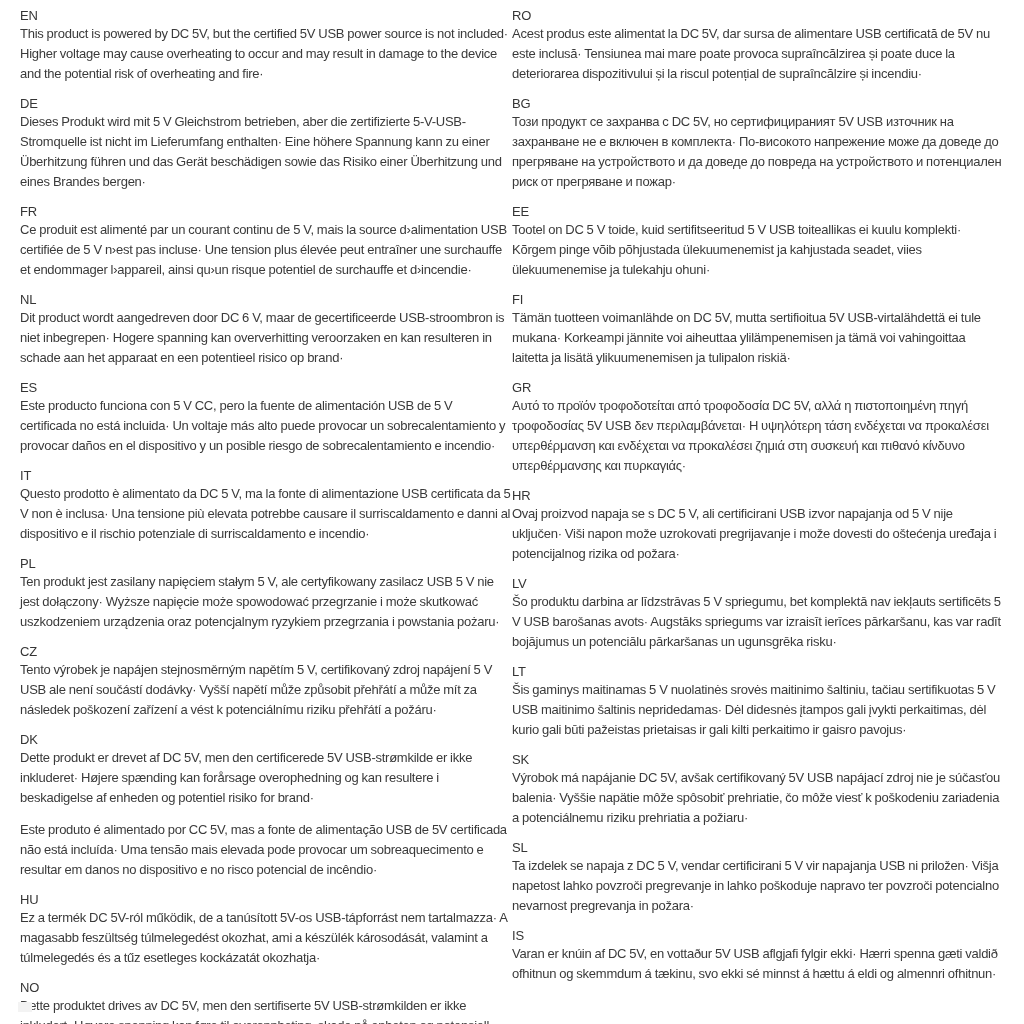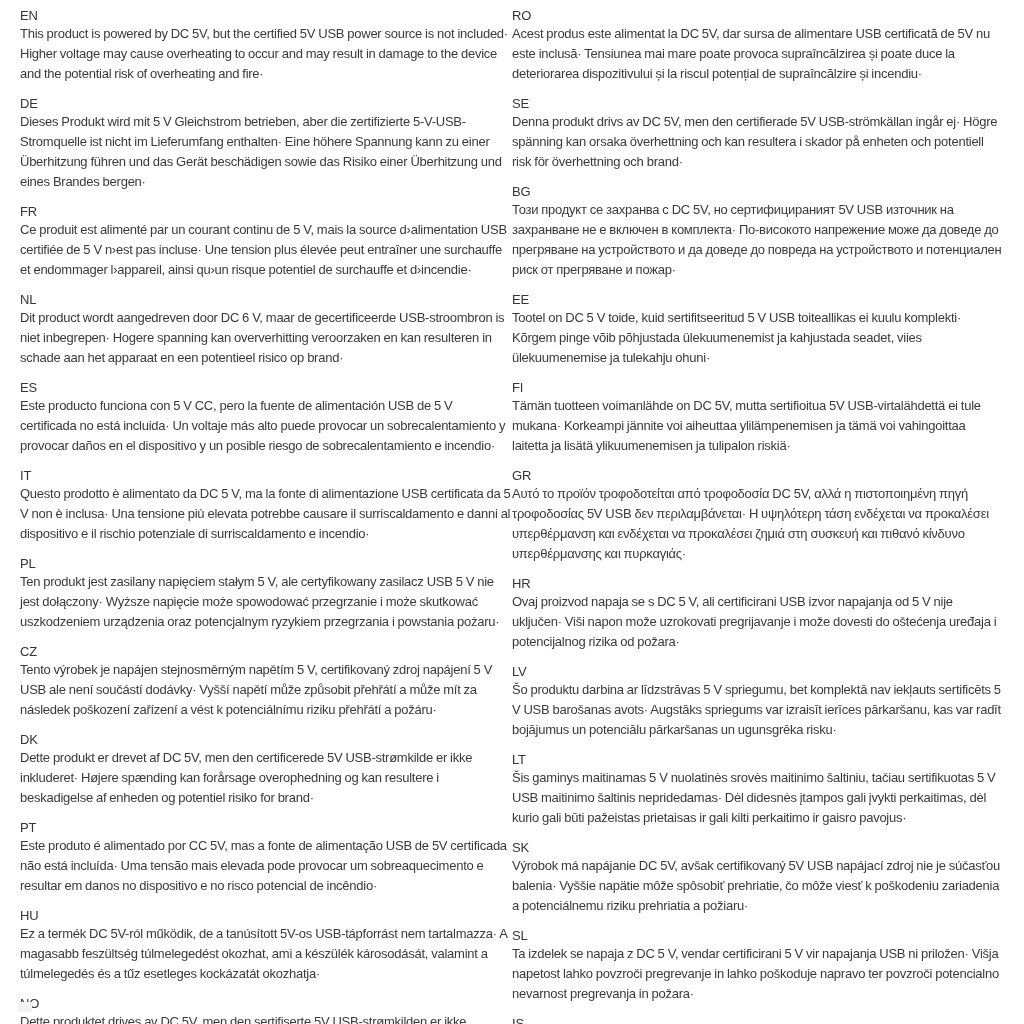--- a/index.html
+++ b/index.html
@@ -87,40 +87,35 @@
       </div>
       <div class="section">
         <div class="code">CZ</div>
         <div class="body-text">Tento výrobek je napájen stejnosměrným napětím 5 V, certifikovaný zdroj napájení 5 V USB ale není součástí dodávky· Vyšší napětí může způsobit přehřátí a může mít za následek poškození zařízení a vést k potenciálnímu riziku přehřátí a požáru·</div>
       </div>
       <div class="section">
         <div class="code">DK</div>
         <div class="body-text">Dette produkt er drevet af DC 5V, men den certificerede 5V USB-strømkilde er ikke inkluderet· Højere spænding kan forårsage overophedning og kan resultere i beskadigelse af enheden og potentiel risiko for brand·</div>
       </div>
       <div class="section">
-        <div class="code">PT</div>
         <div class="body-text">Este produto é alimentado por CC 5V, mas a fonte de alimentação USB de 5V certificada não está incluída· Uma tensão mais elevada pode provocar um sobreaquecimento e resultar em danos no dispositivo e no risco potencial de incêndio·</div>
       </div>
       <div class="section">
         <div class="code">HU</div>
         <div class="body-text">Ez a termék DC 5V-ról működik, de a tanúsított 5V-os USB-tápforrást nem tartalmazza· A magasabb feszültség túlmelegedést okozhat, ami a készülék károsodását, valamint a túlmelegedés és a tűz esetleges kockázatát okozhatja·</div>
       </div>
       <div class="section">
         <div class="code">NO</div>
         <div class="body-text">Dette produktet drives av DC 5V, men den sertifiserte 5V USB-strømkilden er ikke inkludert· Høyere spenning kan føre til overoppheting, skade på enheten og potensiell produit for brann·</div>
       </div>
     </div>
   <div class="column right">
       <div class="section">
         <div class="code">RO</div>
         <div class="body-text">Acest produs este alimentat la DC 5V, dar sursa de alimentare USB certificată de 5V nu este inclusă· Tensiunea mai mare poate provoca supraîncălzirea și poate duce la deteriorarea dispozitivului și la riscul potențial de supraîncălzire și incendiu·</div>
-      </div>
-      <div class="section">
-        <div class="code">SE</div>
-        <div class="body-text">Denna produkt drivs av DC 5V, men den certifierade 5V USB-strömkällan ingår ej· Högre spänning kan orsaka överhettning och kan resultera i skador på enheten och potentiell risk för överhettning och brand·</div>
       </div>
       <div class="section">
         <div class="code">BG</div>
         <div class="body-text">Този продукт се захранва с DC 5V, но сертифицираният 5V USB източник на захранване не е включен в комплекта· По-високото напрежение може да доведе до прегряване на устройството и да доведе до повреда на устройството и потенциален риск от прегряване и пожар·</div>
       </div>
       <div class="section">
         <div class="code">EE</div>
         <div class="body-text">Tootel on DC 5 V toide, kuid sertifitseeritud 5 V USB toiteallikas ei kuulu komplekti· Kõrgem pinge võib põhjustada ülekuumenemist ja kahjustada seadet, viies ülekuumenemise ja tulekahju ohuni·</div>
       </div>
       <div class="section">

